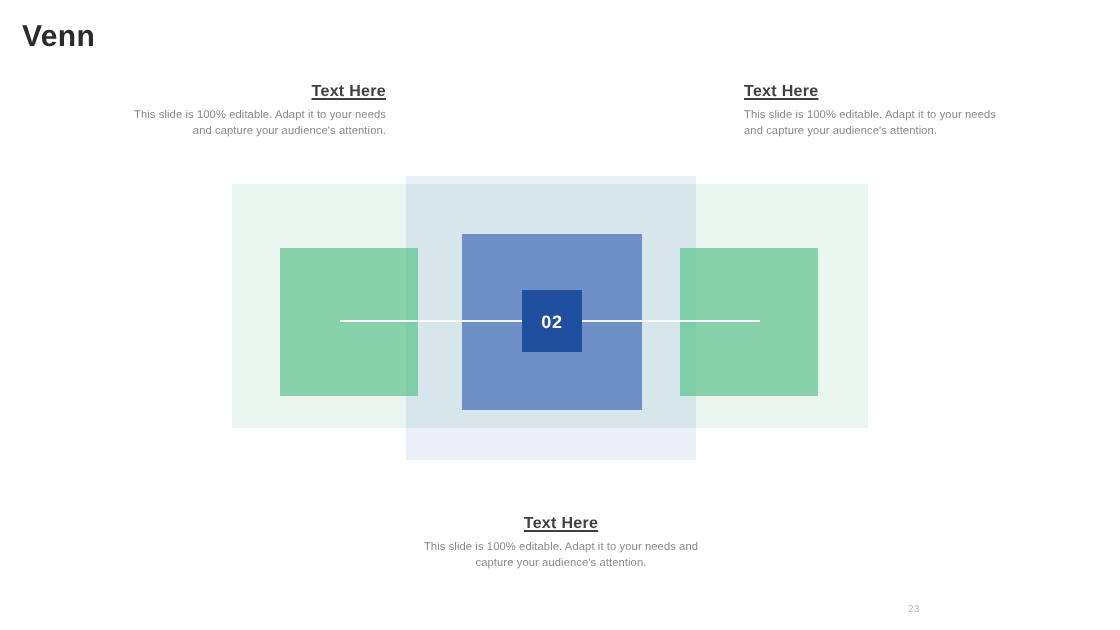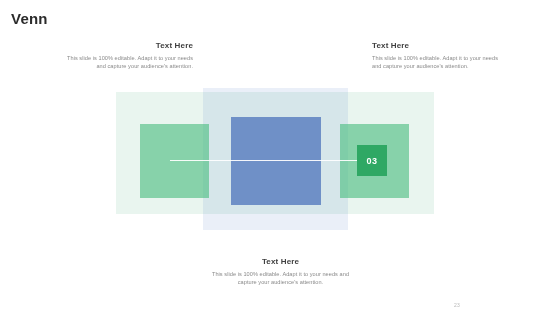--- a/index.html
+++ b/index.html
@@ -40,20 +40,21 @@
   .text-block {
     position: absolute;
   }
   .tb-heading {
     font-size: 8px;
     font-weight: bold;
     color: #3f3f3f;
     line-height: 11px;
     margin: 0 0 3px 0;
     letter-spacing: 0.15px;
+    text-decoration: underline;
   }
   .tb-body {
     font-size: 5.6px;
     color: #8a8a8a;
     line-height: 8.4px;
     margin: 0;
     letter-spacing: 0.05px;
   }
 
   #text-block-left {
@@ -204,22 +205,22 @@
 
     <div class="shape" id="square-green-left"></div>
 
     <div class="shape" id="square-blue-center"></div>
 
     <div class="shape" id="square-green-right"></div>
 
     <div class="shape" id="connector-line"></div>
 
 
-
-    <div class="badge" id="badge-03">03</div>
+    <div class="badge" id="badge-02">02</div>
+
 
   </div>
 
   <div class="text-block" id="text-block-left">
     <p class="tb-heading">Text Here</p>
     <p class="tb-body">This slide is 100% editable. Adapt it to your needs and capture your audience's attention.</p>
   </div>
 
   <div class="text-block" id="text-block-right">
     <p class="tb-heading">Text Here</p>

